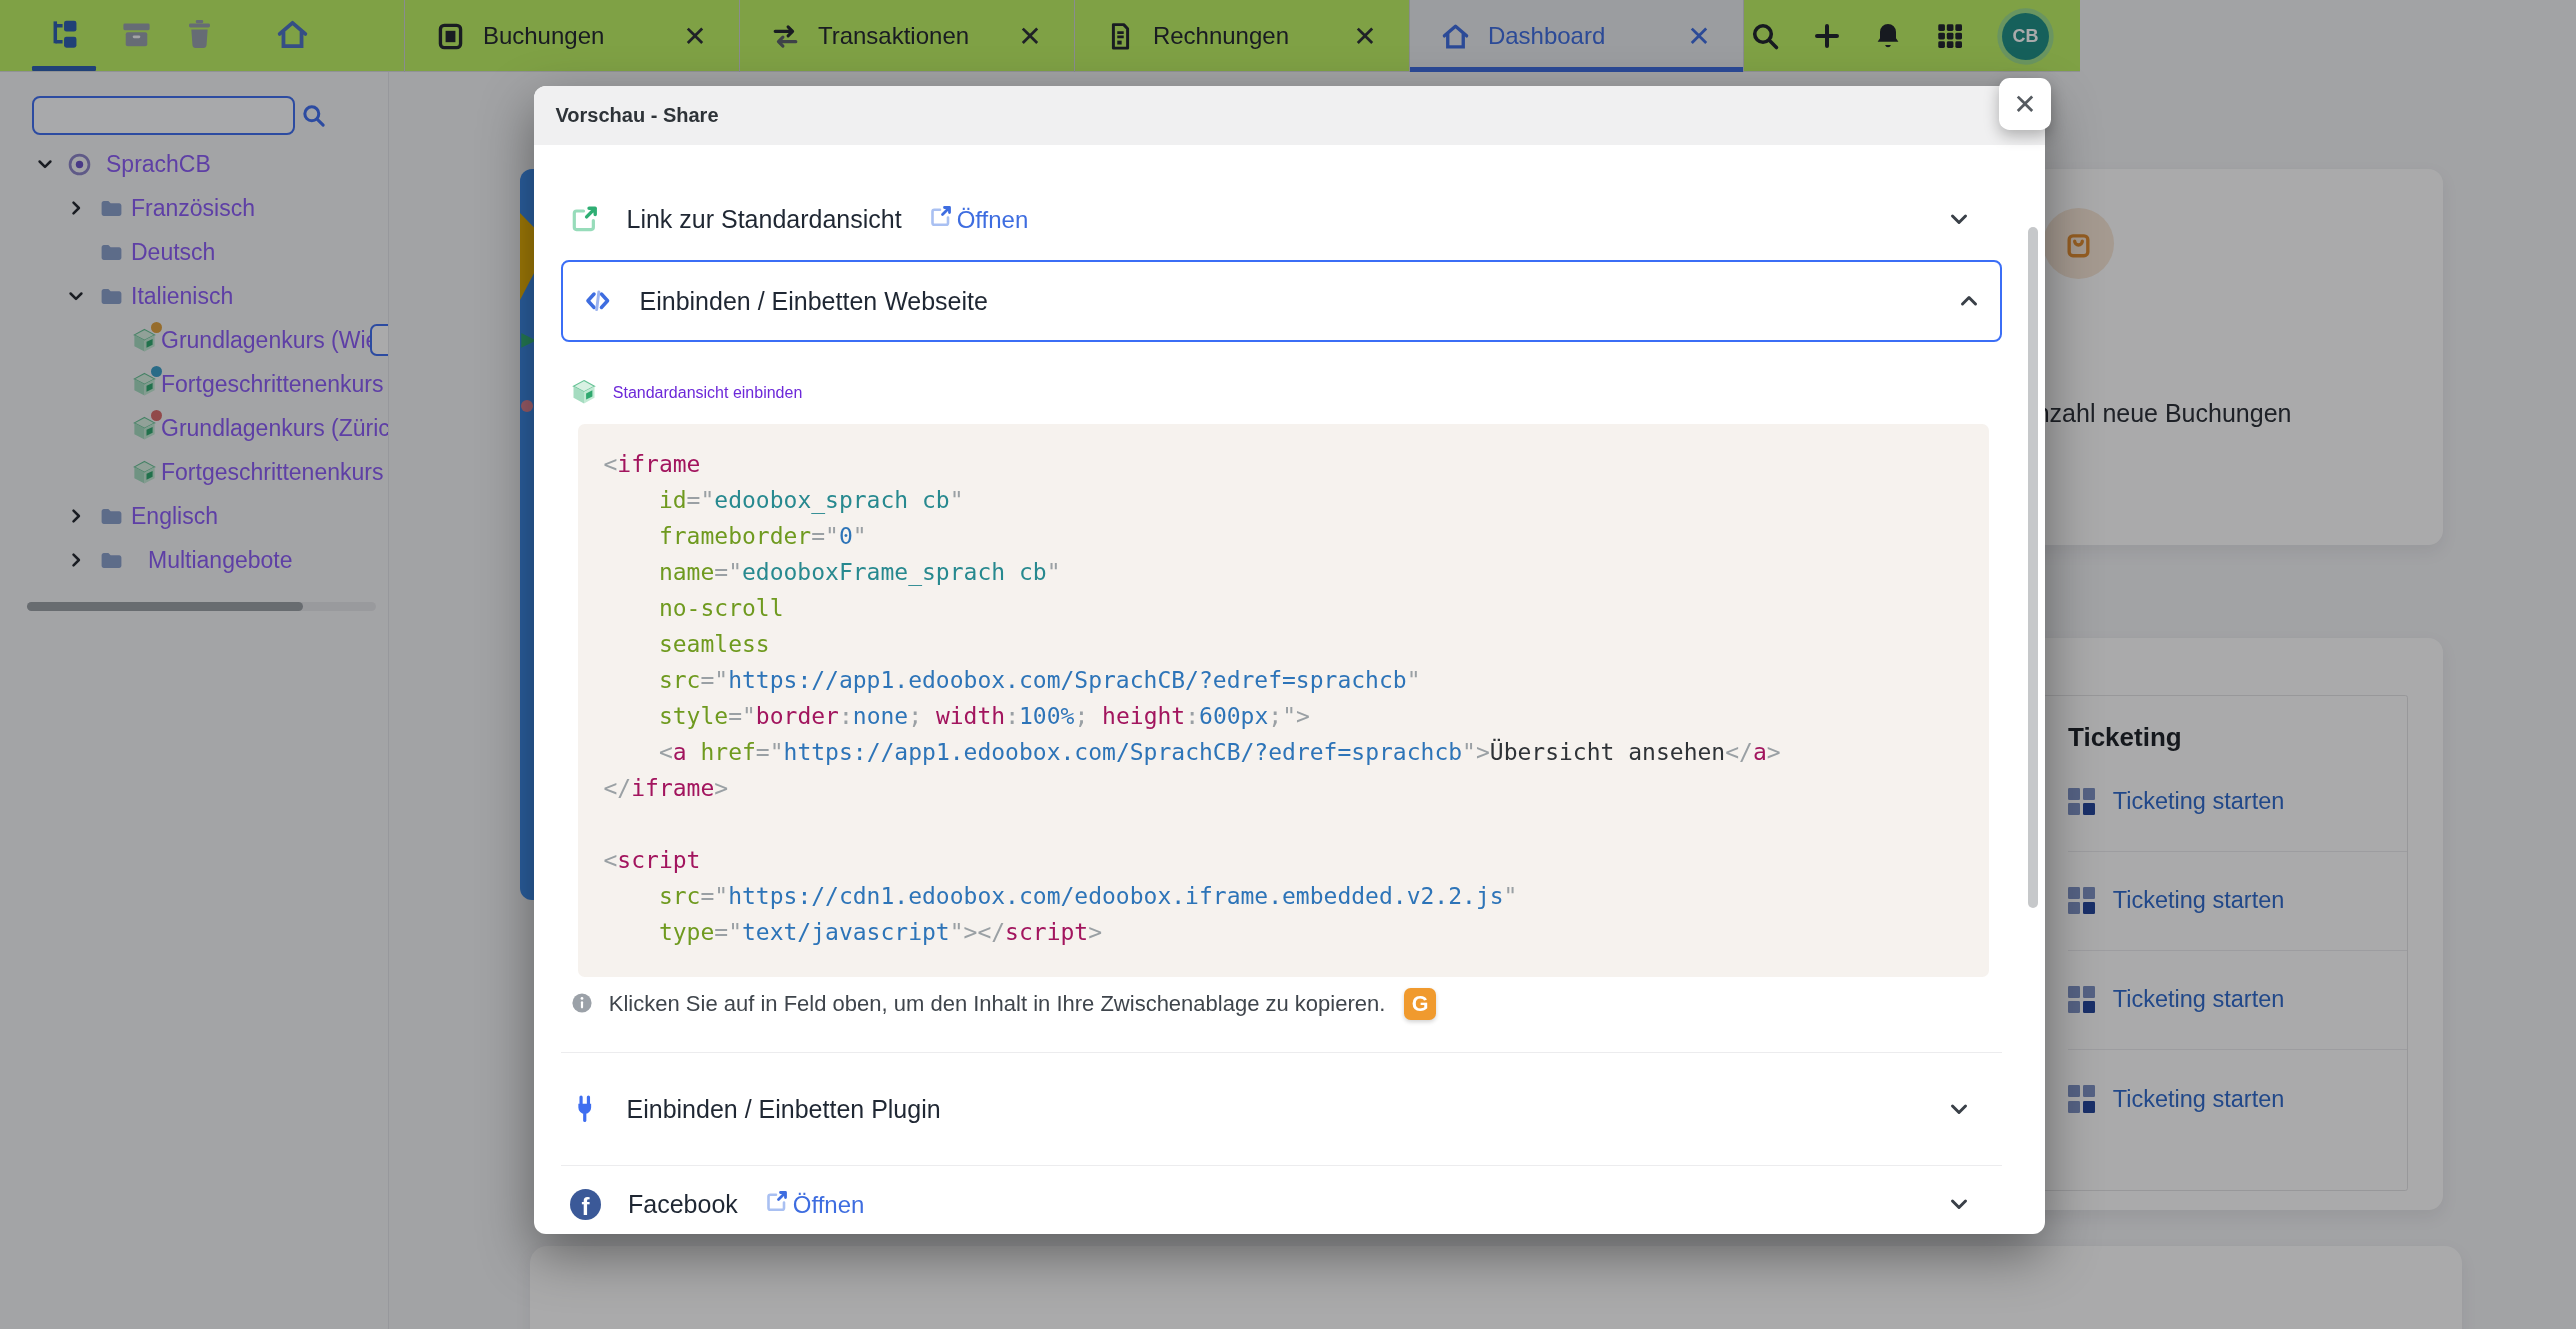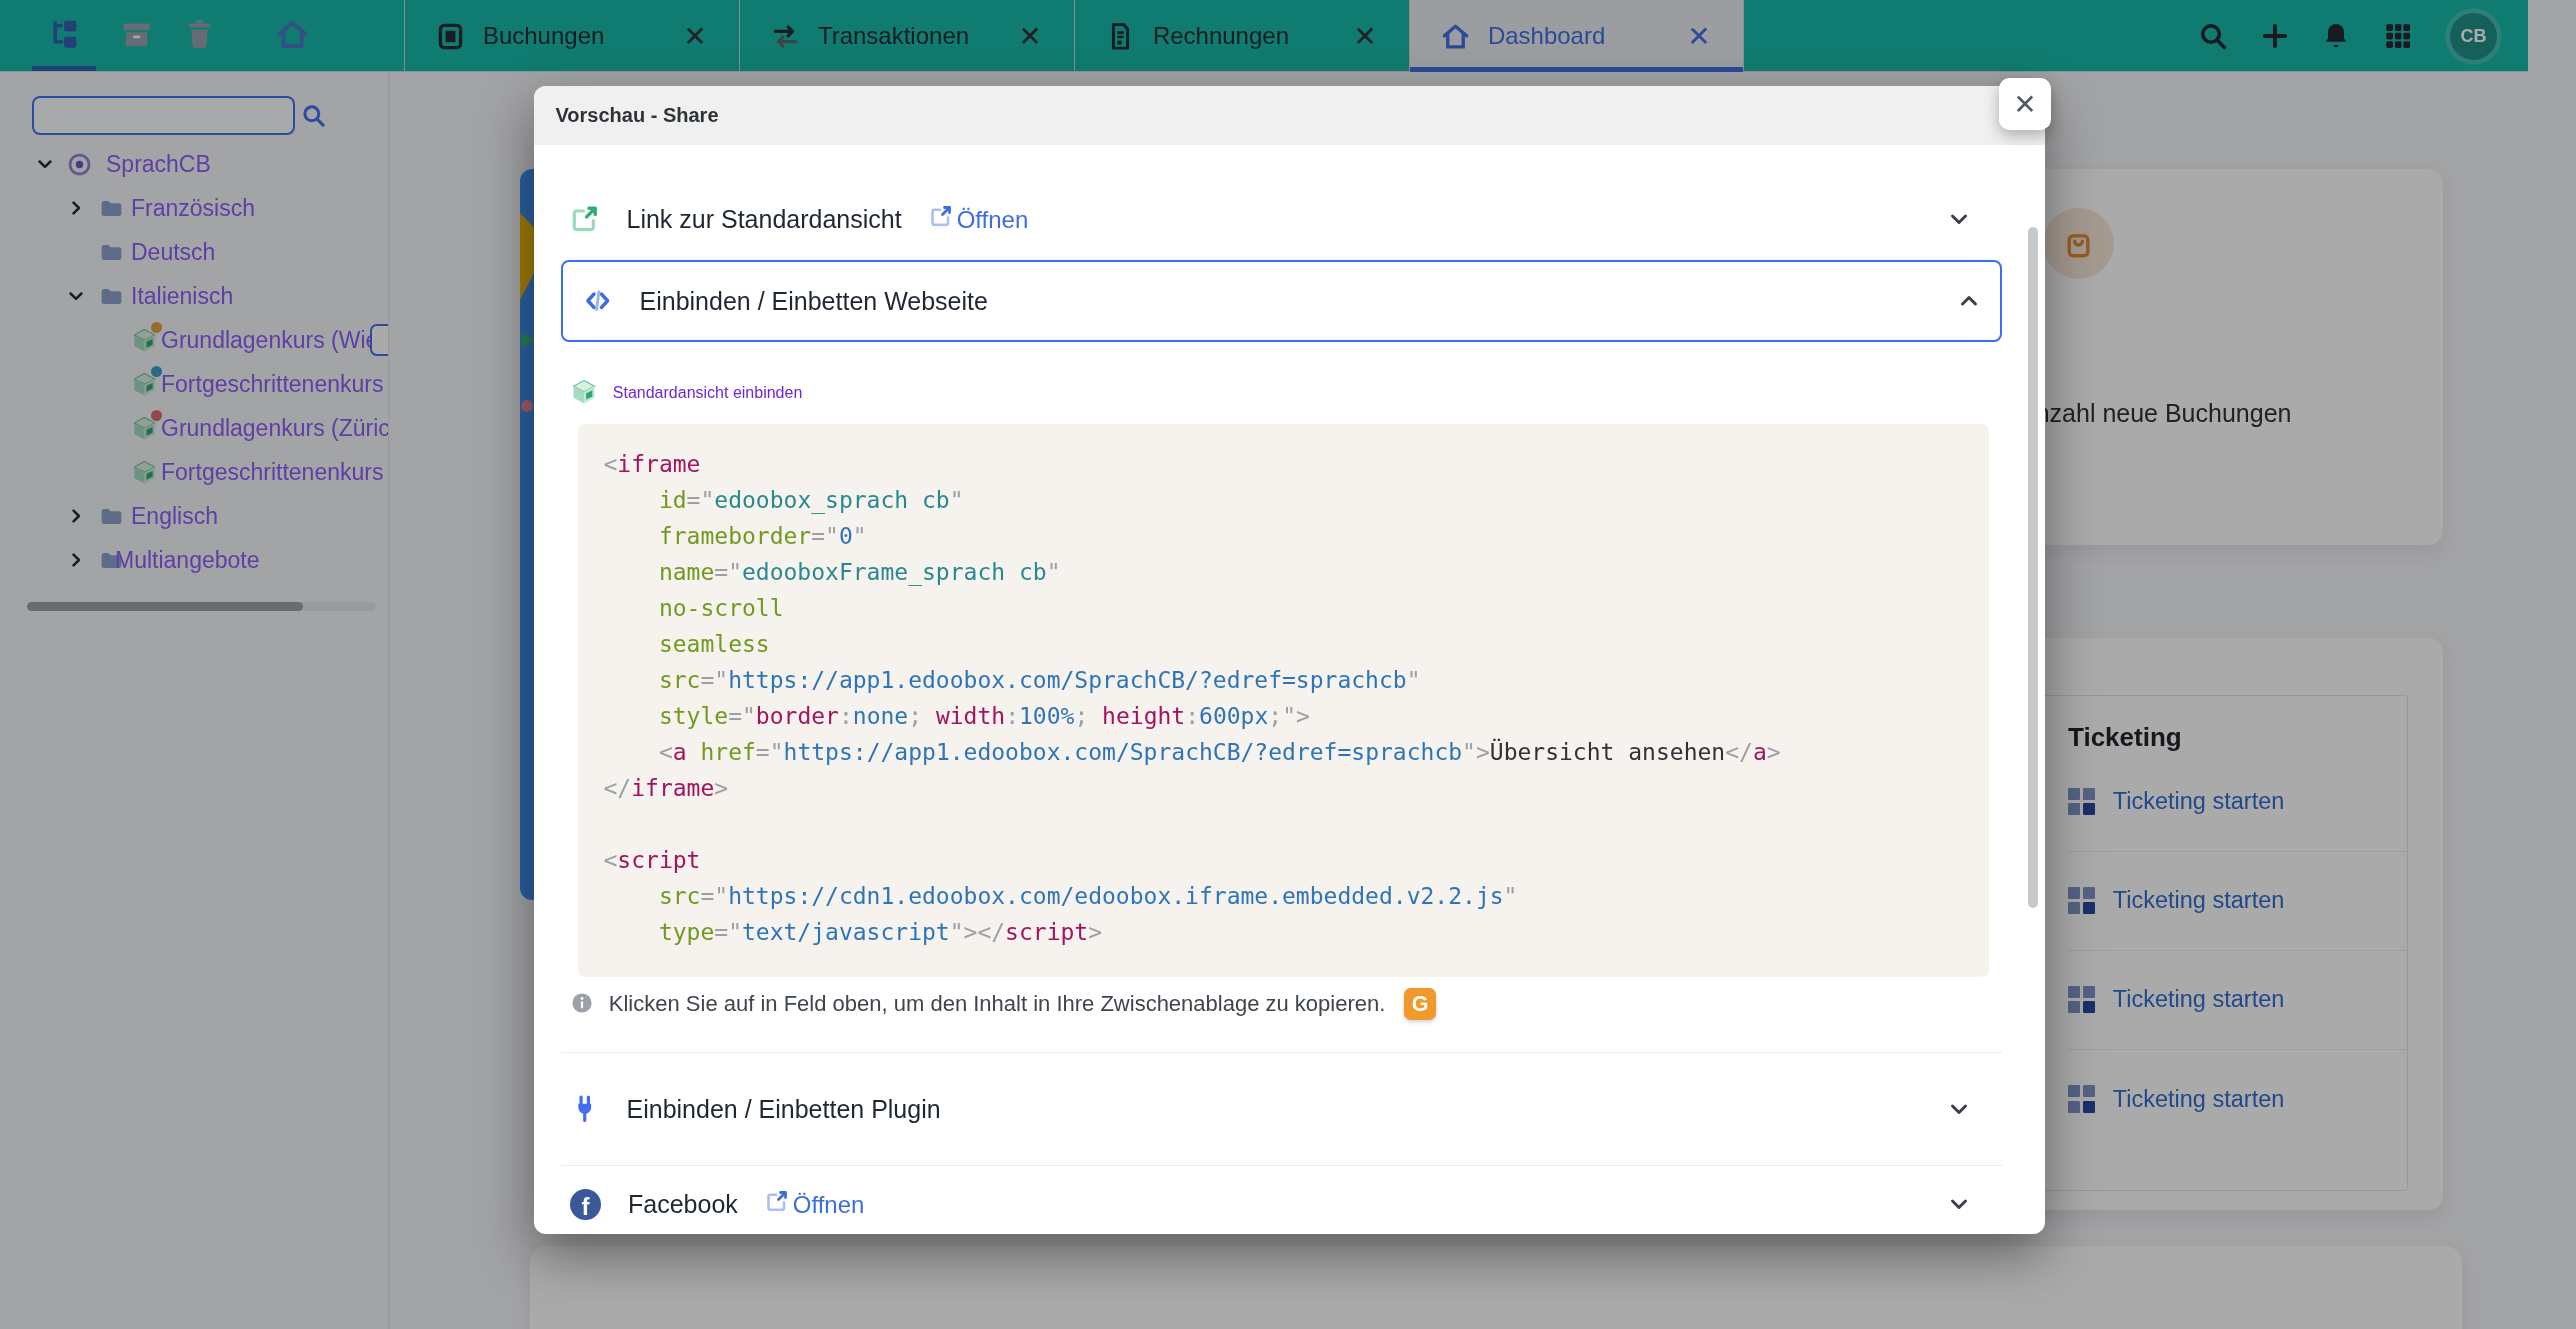--- a/index.html
+++ b/index.html
@@ -1,20 +1,20 @@
 <!DOCTYPE html>
 <html style="--accent: #3e6de0; --tab-active: #3e6de0; --link-blue: #2f6acc; --code-bg: #f6f2ee; --code-tag: #a2155e; --code-attr: #6f9a1f; --code-value: #2d74b8; --code-value2: #27898f; --code-punct: #9aa0a4; --badge-orange: #f09a2e; --avatar: #1d8f85; --facebook: #3b5998;font-size:10.7px"><head>
 <meta charset="utf-8">
 <style>
   html,body{margin:0;padding:0;background:#222;}
   *{box-sizing:border-box;}
   #stage{position:relative;width:2576px;height:1330px;overflow:hidden;
          font-family:"Liberation Sans",sans-serif;background:#f3f4f6;color:#23272e;}
   
-  #topbar{position:absolute;left:0;top:0;width:2528px;height:72px;background:#14b8a6;border-bottom:1.3px solid #d8dadd;}
+  #topbar{position:absolute;left:0;top:0;width:2080px;height:72px;background:#bef264;border-bottom:1.3px solid #d8dadd;}
   .sb-ic{position:absolute;top:17.4px;width:35px;height:35px;}
   .sb-ic svg{width:35px;height:35px;}
   #ic-tree{left:48px;color:#2d5fb0;}
   #ic-archive{left:119px;color:#98a0ad;}
   #ic-trash{left:182px;color:#98a0ad;}
   #ic-home{left:275px;color:#4d73c5;}
   #side-underline{position:absolute;left:32px;top:66px;width:64px;height:5.4px;background:#2d5fb0;border-radius:1.3px;}
   #tab-bar{position:absolute;left:404px;top:0;height:72px;display:flex;}
   .tab{position:relative;width:335px;height:72px;display:flex;align-items:center;padding:0 29.5px;gap:17.4px;
        border-left:0.7px solid #cfd1d4;font-size:24px;font-weight:500;color:#23272e;}
@@ -342,21 +342,21 @@
           <span class="tree-chev" style="left: 66px;">
             <svg viewBox="0 0 24 24" fill="none" xmlns="http://www.w3.org/2000/svg">
               <path d="M9 5.5 15.5 12 9 18.5" stroke="currentColor" stroke-width="3" stroke-linecap="round" stroke-linejoin="round"></path>
             </svg>
           </span>
           <span class="tree-ic" style="left: 98px;">
             <svg viewBox="0 0 24 24" fill="none" xmlns="http://www.w3.org/2000/svg">
               <path d="M3.2 7.4c0-1.1.9-2 2-2h4l2 2h7.6c1.1 0 2 .9 2 2v7.2c0 1.1-.9 2-2 2H5.2c-1.1 0-2-.9-2-2z" fill="#8aa0cc"></path>
             </svg>
           </span>
-          <span class="tree-label" style="left: 115px;">Multiangebote</span>
+          <span class="tree-label" style="left: 148px;">Multiangebote</span>
         </div>
       </div>
     <div id="hscroll-track">
         <div id="hscroll-thumb"></div>
       </div>
   </div>
 
   <div id="content">
     <div id="preview-strip">
       <span class="strip-yellow"></span>

